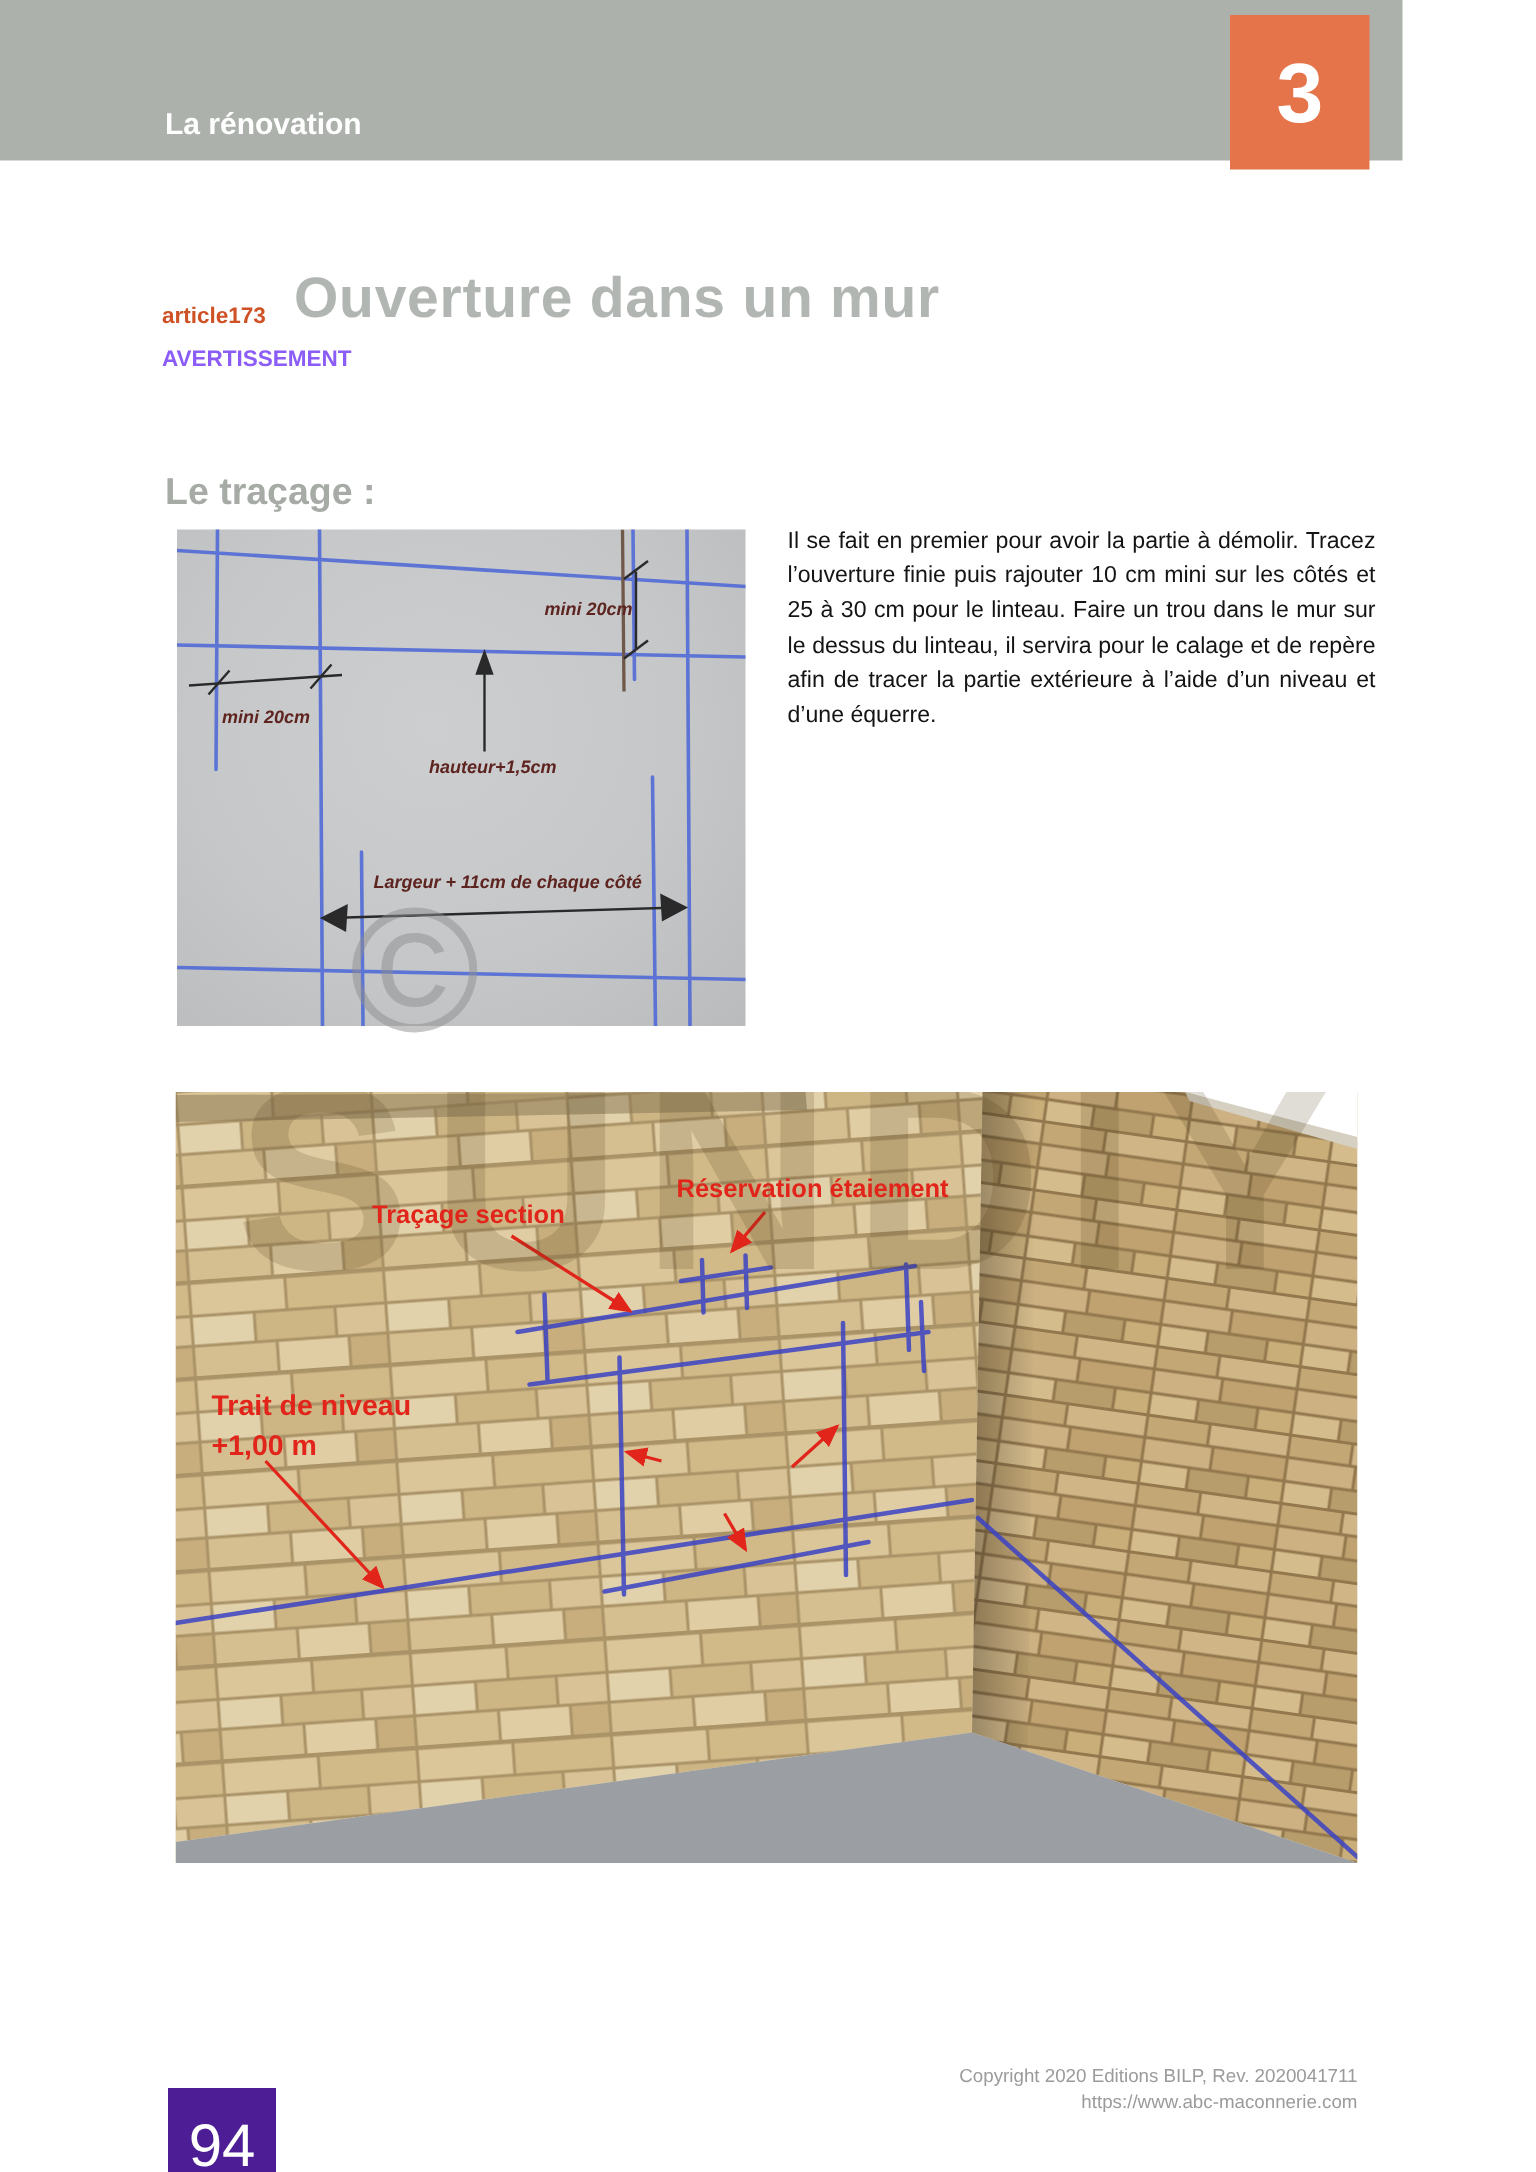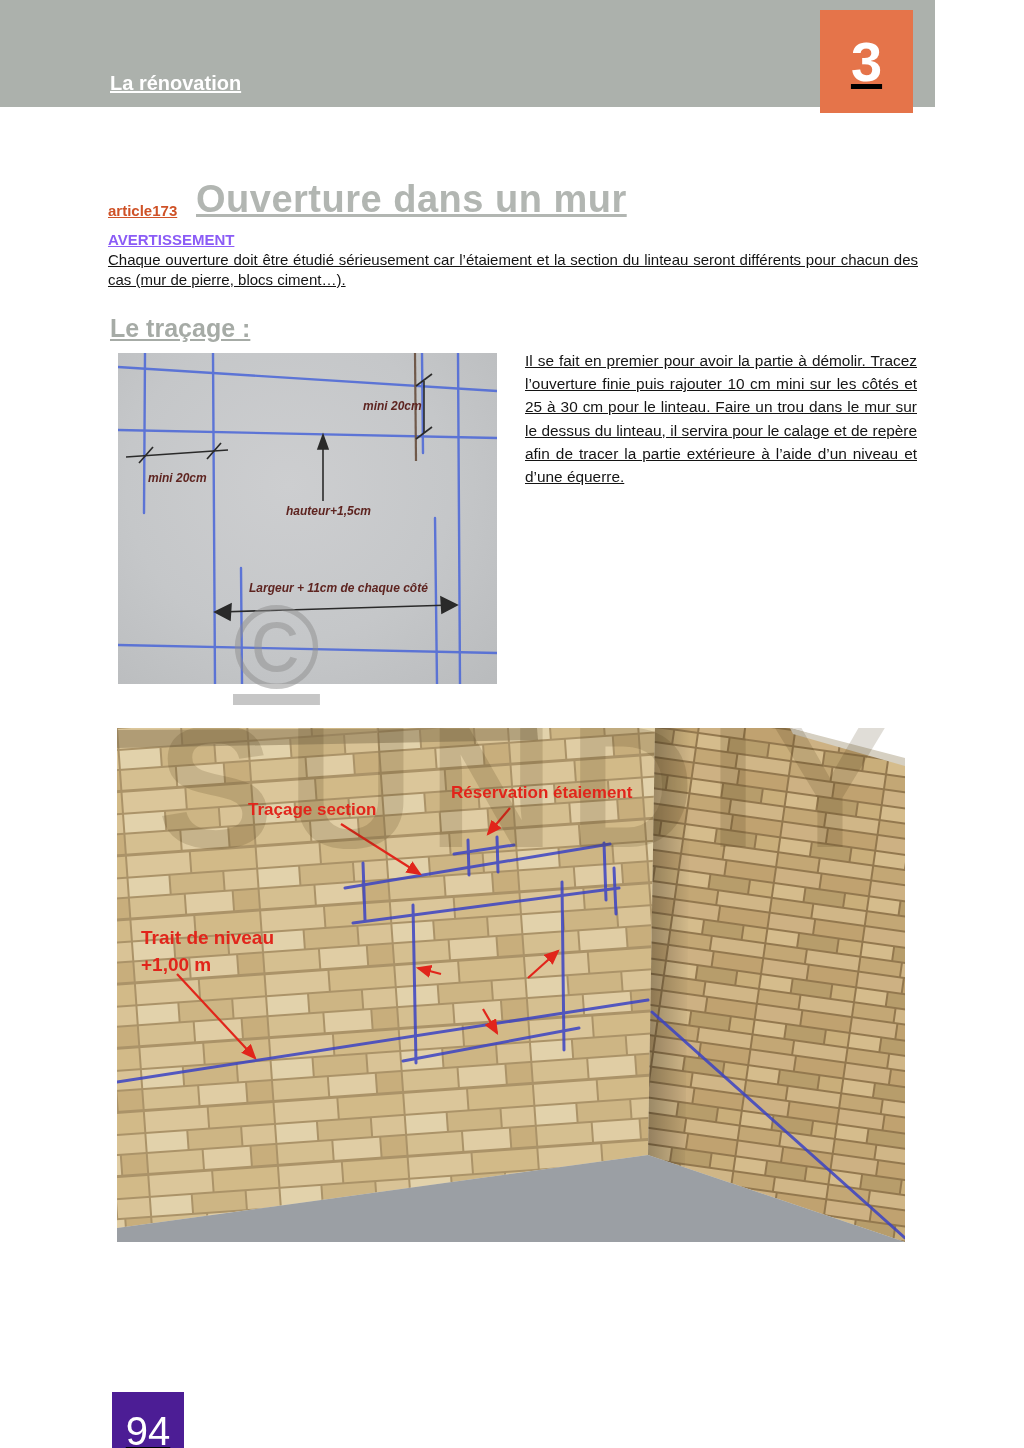--- a/index.html
+++ b/index.html
@@ -1,18 +1,18 @@
 <!DOCTYPE html>
 <html><head>
 <meta charset="utf-8">
 <style>
   html,body{margin:0;padding:0;background:#ffffff;}
   .page{position:relative;width:1024px;height:1448px;background:#ffffff;overflow:hidden;
         font-family:"Liberation Sans",sans-serif;}
-  .abs{position:absolute;text-decoration:underline;}
+  .abs{position:absolute;}
 
   
   .band{left:0;top:6;width:935px;height:107px;background:#acb1ac;}
   .section-title{left:110px;top:72px;font-size:20px;font-weight:bold;color:#ffffff;}
   .chapter-box{left:820px;top:10px;width:93px;height:103px;background:#e5744a;
                display:flex;align-items:center;justify-content:center;}
   .chapter-num{font-size:56px;font-weight:bold;color:#ffffff;}
 
   
   .kicker{left:108px;top:202px;font-size:15px;font-weight:bold;color:#cf5227;}
@@ -50,21 +50,20 @@
   <div class="abs band"></div>
   <div class="abs section-title">La rénovation</div>
   <div class="abs chapter-box">
     <span class="chapter-num">3</span>
   </div>
 
   <div class="abs kicker">article173</div>
   <div class="abs big-title">Ouverture dans un mur</div>
 
   <div class="abs warn-head">AVERTISSEMENT</div>
-  <div class="abs warn-body"> Chaque ouverture doit être étudié sérieusement car l’étaiement et la section du linteau seront différents pour chacun des cas (mur de pierre, blocs ciment…).</div>
 
   <div class="abs trace-head">Le traçage :</div>
 
   <div class="abs fig1">
     <svg width="379" height="331" viewBox="0 0 379 331">
       <g stroke="#4a66d8" stroke-width="2.4" opacity="0.85" stroke-linecap="round">
         <line x1="0" y1="14" x2="379" y2="38"></line>
         <line x1="0" y1="77" x2="379" y2="85"></line>
         <line x1="0" y1="292" x2="379" y2="300"></line>
         <line x1="27" y1="0" x2="26" y2="160"></line>
@@ -175,14 +174,18 @@
     <div class="rlbl" style="left:334px;top:55px;font-size:17px;">Réservation étaiement</div>
     <div class="rlbl" style="left:24px;top:196px;font-size:19px;line-height:27px;">
       <div>Trait de niveau</div>
       <div>+1,00 m</div>
     </div>
   </div>
 
   <div class="abs pagenum-box">
     <span class="pagenum">94</span>
   </div>
+  <div class="abs copy">
+    <div>Copyright 2020 Editions BILP, Rev. 2020041711</div>
+    <div>https://www.abc-maconnerie.com</div>
+  </div>
 
 </div>
 
 </body></html>

